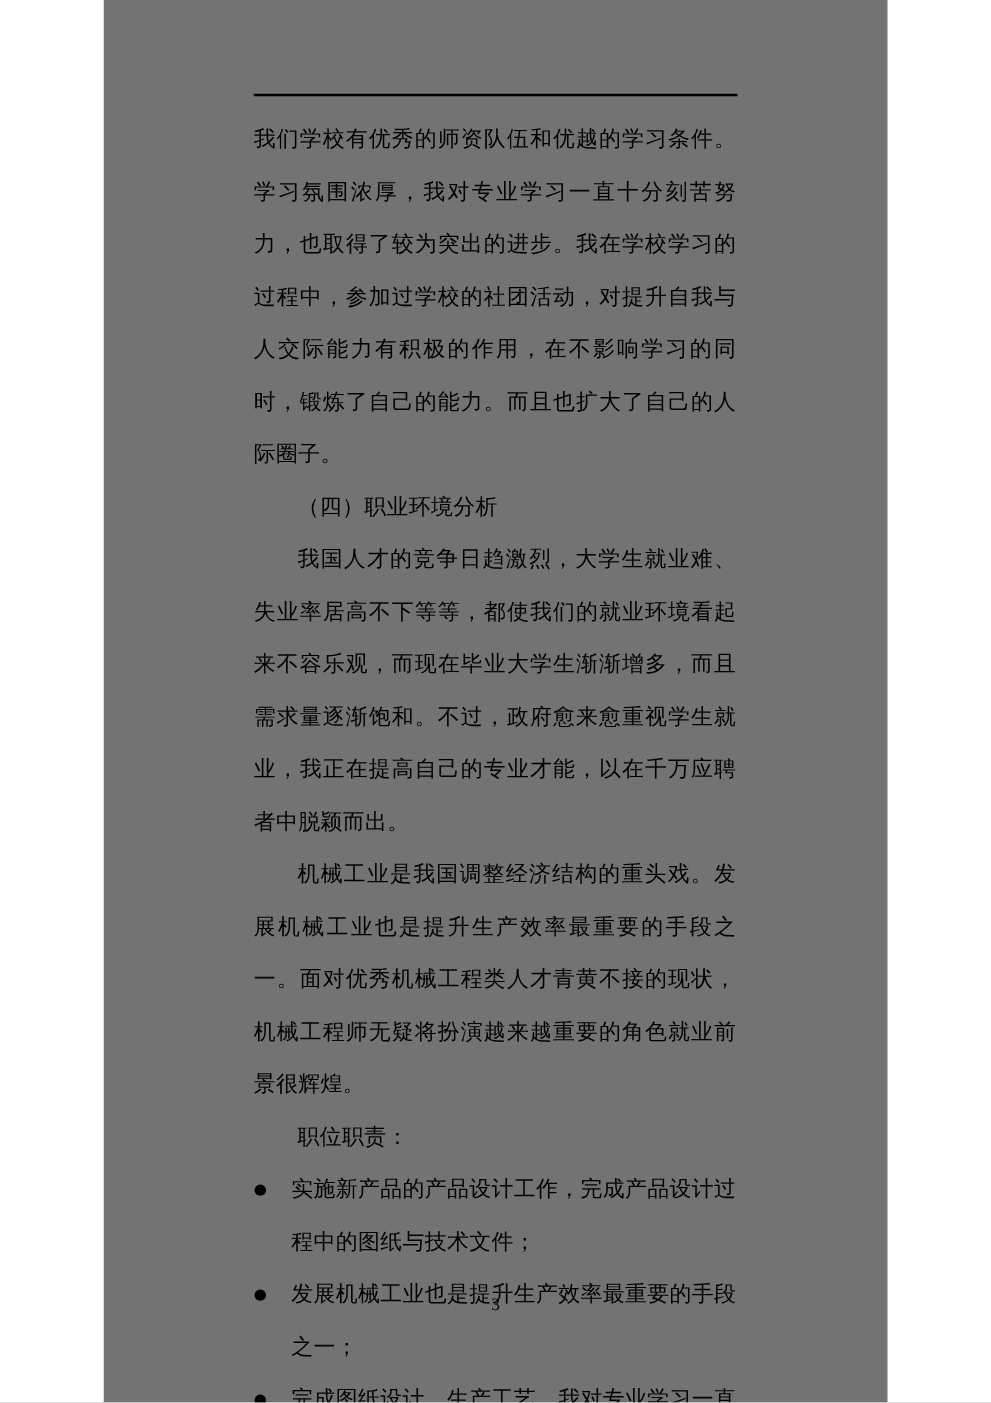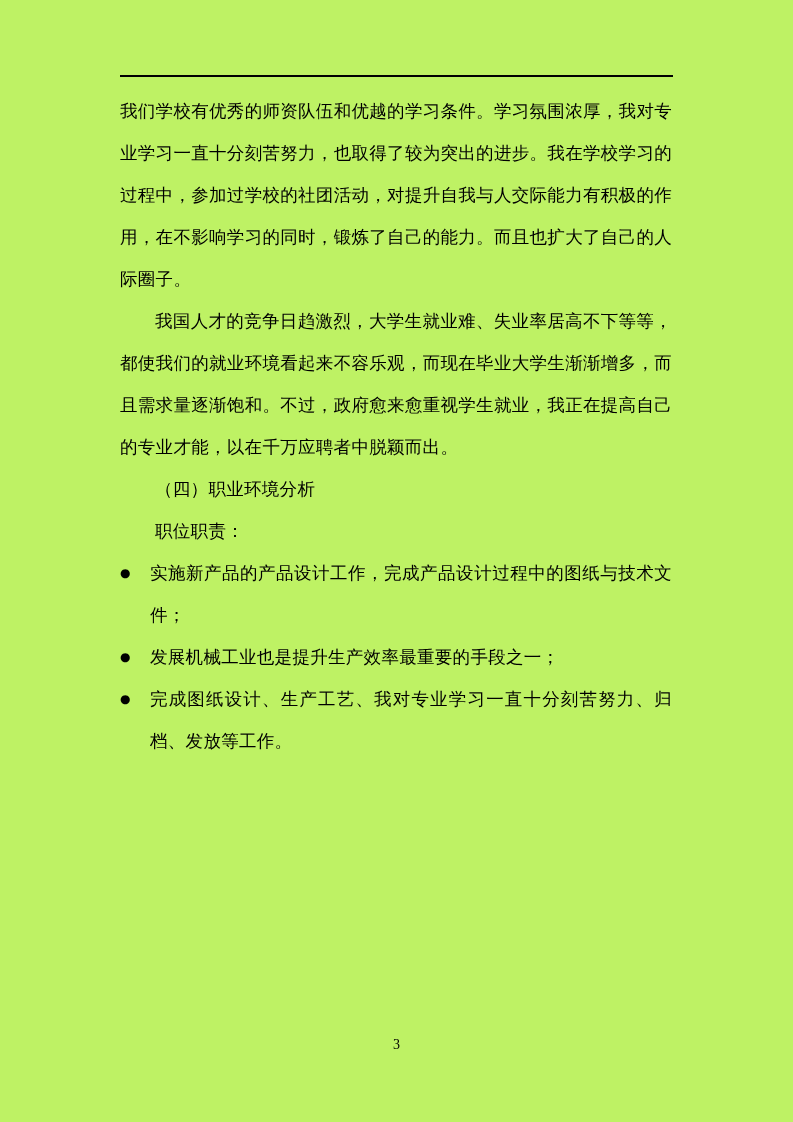--- a/index.html
+++ b/index.html
@@ -3,24 +3,24 @@
 <meta charset="utf-8">
 <style>
   * { margin: 0; padding: 0; box-sizing: border-box; }
   html, body { background: #ffffff; }
   body {
     font-family: "Liberation Serif", "DejaVu Serif", serif;
     color: #000000;
   }
   .page {
     position: relative;
-    width: 793px;
+    width: 627px;
     height: 1122px;
     margin: 0 auto;
-    background: #bef264;
+    background: #737373;
     overflow: hidden;
     padding-left: 12px;
   }
   .header-rule {
     position: absolute;
     top: 75px;
     left: 120px;
     right: 120px;
     border-top: 2px solid #000000;
     height: 0;
@@ -64,25 +64,26 @@
 
 <div class="page">
 
   <div class="header-rule"></div>
 
   <div class="doc-body">
 
     <p class="para">我们学校有优秀的师资队伍和优越的学习条件。学习氛围浓厚，我对专业学习一直十分刻苦努力，也取得了较为突出的进步。我在学校学习的过程中，参加过学校的社团活动，对提升自我与人交际能力有积极的作用，在不影响学习的同时，锻炼了自己的能力。而且也扩大了自己的人际圈子。</p>
 
 
+    <p class="para indent">（四）职业环境分析</p>
+
     <p class="para indent">我国人才的竞争日趋激烈，大学生就业难、失业率居高不下等等，都使我们的就业环境看起来不容乐观，而现在毕业大学生渐渐增多，而且需求量逐渐饱和。不过，政府愈来愈重视学生就业，我正在提高自己的专业才能，以在千万应聘者中脱颖而出。</p>
 
-    <p class="para indent">（四）职业环境分析</p>
 
-
+    <p class="para indent">机械工业是我国调整经济结构的重头戏。发展机械工业也是提升生产效率最重要的手段之一。面对优秀机械工程类人才青黄不接的现状，机械工程师无疑将扮演越来越重要的角色就业前景很辉煌。</p>
 
     <p class="para indent">职位职责：</p>
 
     <div class="bullet-item">
       <span class="bullet-marker">●</span>
       <span class="bullet-text">实施新产品的产品设计工作，完成产品设计过程中的图纸与技术文件；</span>
     </div>
 
     <div class="bullet-item">
       <span class="bullet-marker">●</span>

